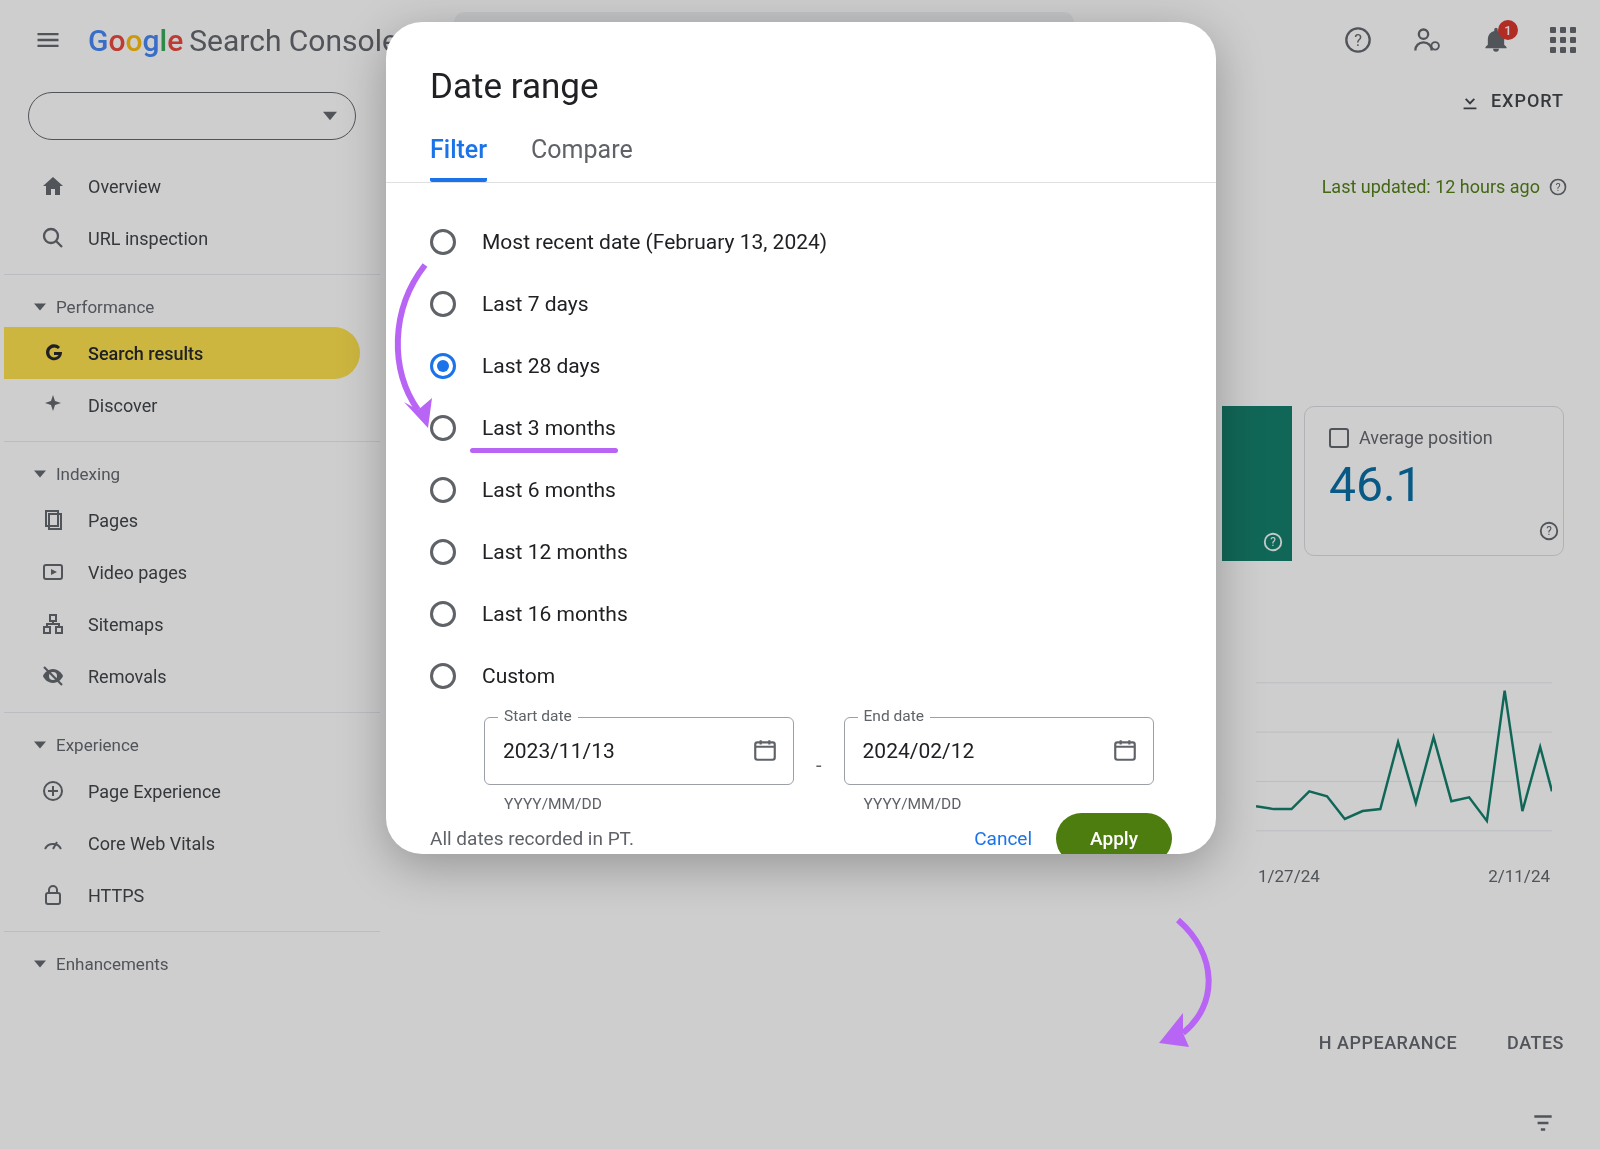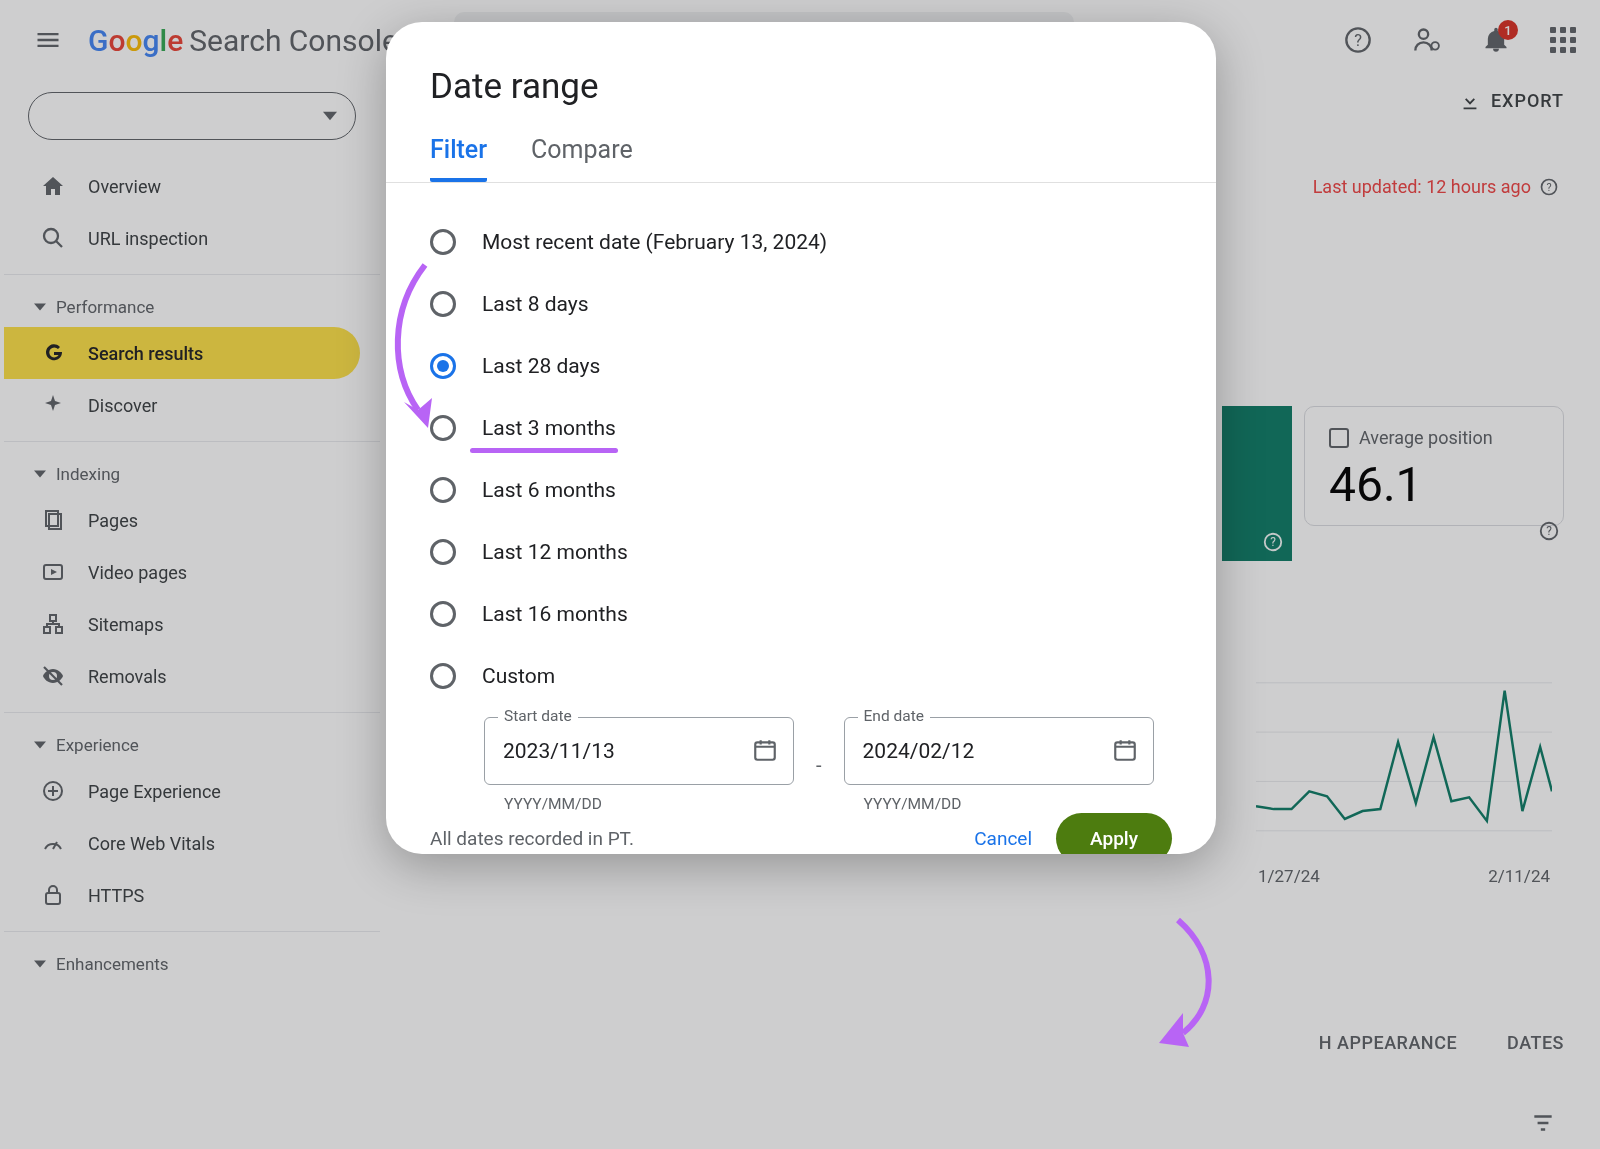--- a/index.html
+++ b/index.html
@@ -84,34 +84,34 @@
   .main {
     flex:1; padding: 20px 36px;
     position:relative;
   }
   .export {
     position:absolute; top:10px; right:36px;
     display:flex; align-items:flex-start; gap:10px;
     color:#3c4043; font-weight:500; letter-spacing:1px; font-size:18px;
   }
   .last-updated {
-    position:absolute; top:96px; right:41px;
-    color:#ef4444; font-size:18px;
+    position:absolute; top:96px; right:32px;
+    color:#4d7c0f; font-size:18px;
     display:flex; align-items:center; gap:8px;
   }
   .metric-card {
     position:absolute; top:326px; right:36px;
-    width:260px; height:120px;
+    width:260px; height:150px;
     border:1px solid #dadce0; border-radius:10px;
     background:#fff;
     padding:20px 24px;
   }
   .metric-card .chk { display:flex; align-items:center; gap:10px; color:#5f6368; font-size:18px; }
   .metric-card .chk .box { width:20px; height:20px; border:2px solid #5f6368; border-radius:3px; }
-  .metric-card .val { font-size:48px; color:#000000; margin-top:8px; }
+  .metric-card .val { font-size:48px; color:#0369a1; margin-top:8px; }
   .metric-green {
     position:absolute; top:326px; right:308px;
     width:70px; height:155px; background:#0d7c66;
     display:flex; align-items:flex-end; justify-content:flex-end;
     padding:8px;
   }
   .metric-green .q { color:#fff; opacity:.95; }
   .help-q {
     position:absolute; top:440px; right:40px; color:#5f6368;
   }
@@ -497,21 +497,21 @@
     <div class="modal-tab">Compare</div>
   </div>
 
   <div class="options">
     <div class="option">
       <span class="radio"></span>
       <span>Most recent date (February 13, 2024)</span>
     </div>
     <div class="option">
       <span class="radio"></span>
-      <span>Last 8 days</span>
+      <span>Last 7 days</span>
     </div>
     <div class="option selected">
       <span class="radio"></span>
       <span>Last 28 days</span>
     </div>
     <div class="option">
       <span class="radio"></span>
       <span>Last 3 months</span>
     </div>
     <div class="option">

